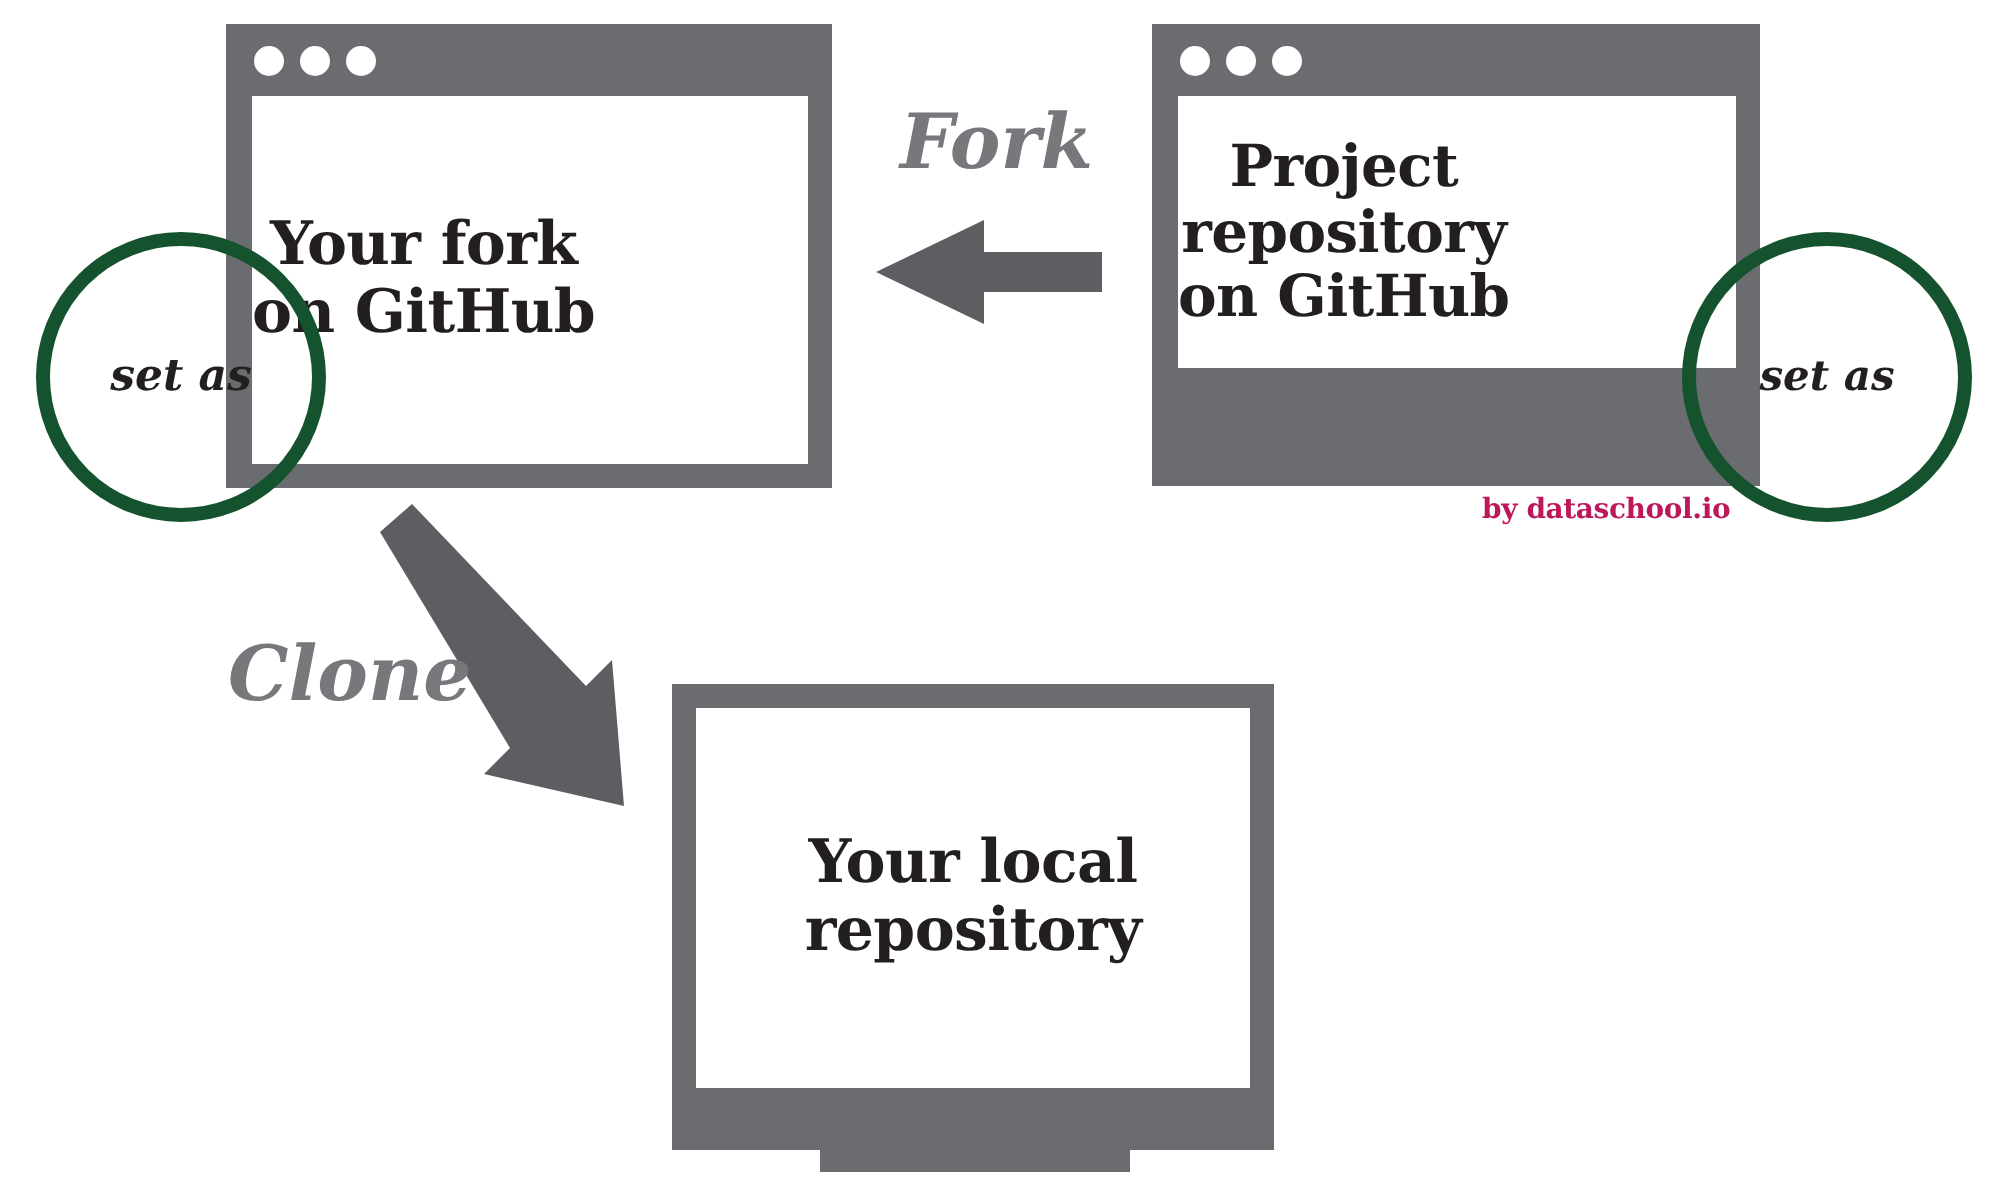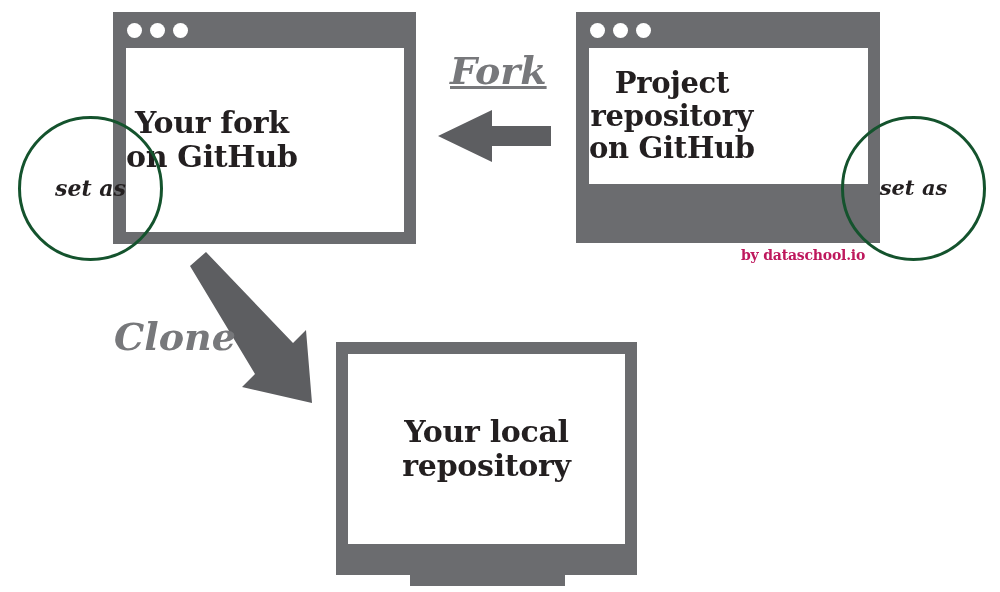--- a/index.html
+++ b/index.html
@@ -137,21 +137,21 @@
     top: 568px;
     width: 155px;
     height: 18px;
     background: #6b6c6f;
   }
 
   
   .badge {
     position: absolute;
     border-radius: 50%;
-    border: 3px solid #14532d;
+    border: 7px solid #14532d;
     background: transparent;
     box-sizing: border-box;
     display: flex;
     flex-direction: row;
     align-items: center;
     justify-content: center;
     text-align: center;
   }
   .badge .badge-line {
     font-family: "DejaVu Serif", serif;
@@ -194,21 +194,20 @@
     font-family: "DejaVu Serif", serif;
     font-weight: bold;
     font-style: italic;
     color: #77787b;
     white-space: nowrap;
   }
   #label-fork {
     left: 450px;
     top: 48px;
     font-size: 38px;
-    text-decoration: underline;
   }
   #label-clone {
     left: 114px;
     top: 314px;
     font-size: 38px;
   }
 
   
   #attribution {
     position: absolute;

